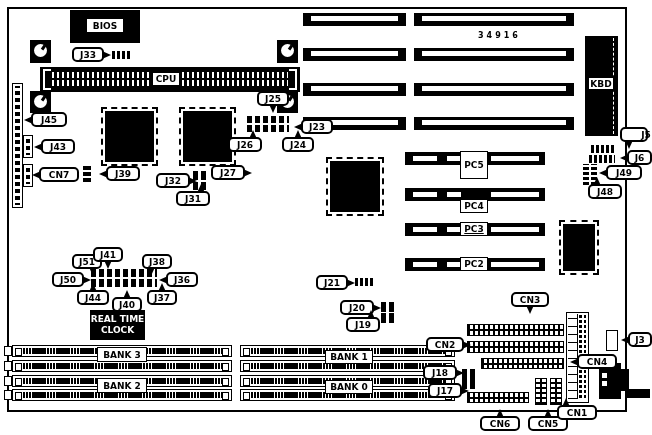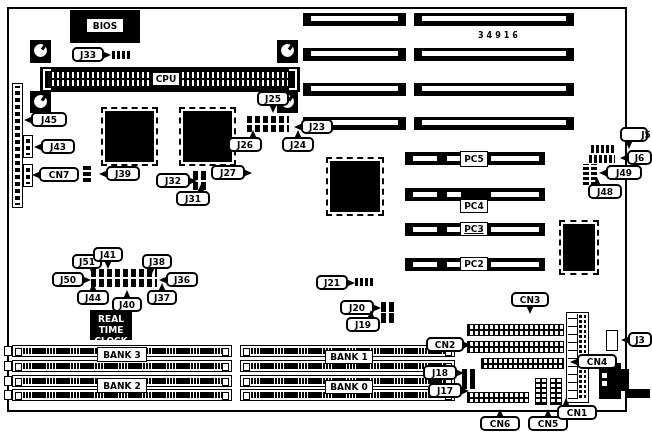--- a/index.html
+++ b/index.html
@@ -99,31 +99,37 @@
   <div class="isa" style="left:414px;top:13px;width:160px;height:13px;"></div>
   <div class="isa" style="left:303px;top:48px;width:103px;height:13px;"></div>
   <div class="isa" style="left:414px;top:48px;width:160px;height:13px;"></div>
   <div class="isa" style="left:303px;top:83px;width:103px;height:13px;"></div>
   <div class="isa" style="left:414px;top:83px;width:160px;height:13px;"></div>
   <div class="isa" style="left:303px;top:117px;width:103px;height:13px;"></div>
   <div class="isa" style="left:414px;top:117px;width:160px;height:13px;"></div>
 
   <div class="partnum" style="left:478px;top:31px;">34916</div>
 
+  <div class="chipblk" style="left:585px;top:36px;width:33px;height:100px;">
+    <div class="kbd-dash"></div>
+    <div class="wbox" style="left:3px;top:41px;width:26px;height:13px;">
+        <span>KBD</span>
+      </div>
+  </div>
 
   <div class="qfp" style="left:105px;top:111px;width:49px;height:51px;"></div>
   <div class="qfp" style="left:183px;top:111px;width:49px;height:51px;"></div>
   <div class="qfp" style="left:330px;top:161px;width:50px;height:51px;"></div>
   <div class="qfp" style="left:563px;top:224px;width:32px;height:47px;"></div>
 
   <div class="pcslot" style="left:405px;top:152px;width:140px;height:13px;">
     <i style="left:8px;width:24px;"></i>
       <i style="left:42px;width:14px;"></i>
       <i style="left:86px;width:48px;"></i>
-    <div class="wbox" style="left:55px;top:-1px;width:28px;height:16px;">
+    <div class="wbox" style="left:55px;top:-1px;width:28px;height:28px;">
         <span>PC5</span>
       </div>
   </div>
   <div class="pcslot" style="left:405px;top:188px;width:140px;height:13px;">
     <i style="left:8px;width:24px;"></i>
       <i style="left:42px;width:14px;"></i>
       <i style="left:86px;width:48px;"></i>
     <div class="wbox" style="left:55px;top:-1px;width:28px;height:14px;margin-top:12px;">
         <span>PC4</span>
       </div>
@@ -156,21 +162,21 @@
   <div class="pinrow" style="left:91px;top:269px;width:66px;height:18px;"></div>
   <div class="jh" style="left:355px;top:278px;width:18px;height:8px;"></div>
   <div class="j2" style="left:381px;top:302px;width:13px;height:10px;"></div>
   <div class="j2" style="left:381px;top:313px;width:13px;height:10px;"></div>
   <div class="j2" style="left:462px;top:369px;width:13px;height:10px;"></div>
   <div class="j2" style="left:462px;top:379px;width:13px;height:10px;"></div>
   <div class="jh" style="left:591px;top:145px;width:23px;height:8px;"></div>
   <div class="jh" style="left:589px;top:155px;width:26px;height:8px;"></div>
   <div class="grid2" style="left:583px;top:164px;width:14px;height:21px;"></div>
 
-  <div class="chipblk" style="left:90px;top:310px;width:42px;height:30px;">
+  <div class="chipblk" style="left:90px;top:310px;width:55px;height:30px;">
     <div class="rtc-text">
       <div>REAL TIME</div>
       <div>CLOCK</div>
     </div>
   </div>
 
   <div class="simm" style="left:12px;top:345px;width:220px;height:12px;">
       <span class="clip l"></span>
       <span class="clip r"></span>
     </div>

